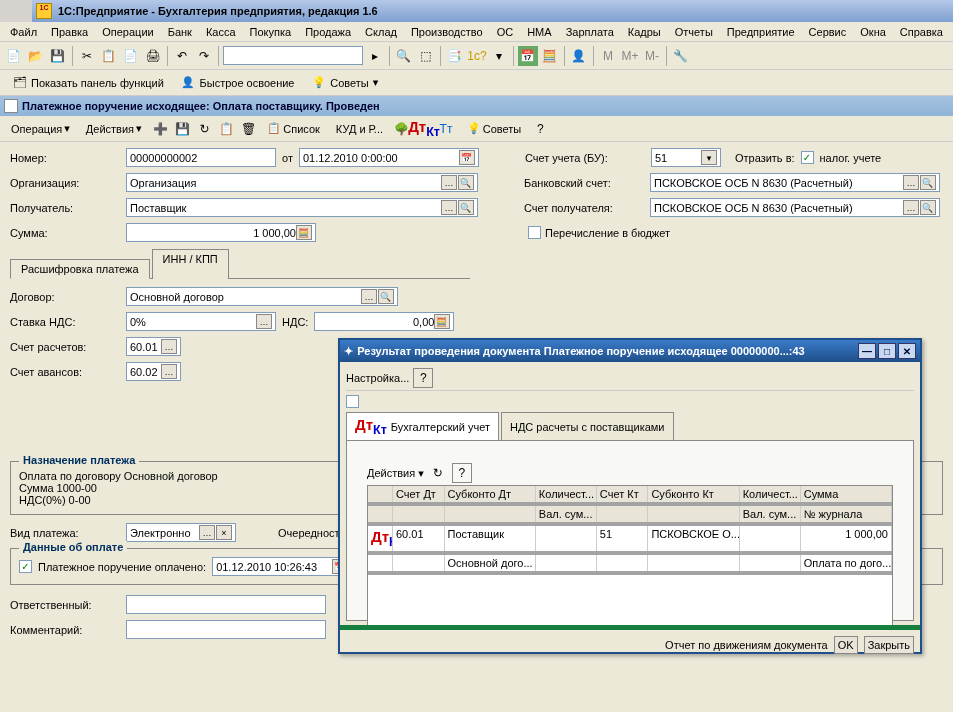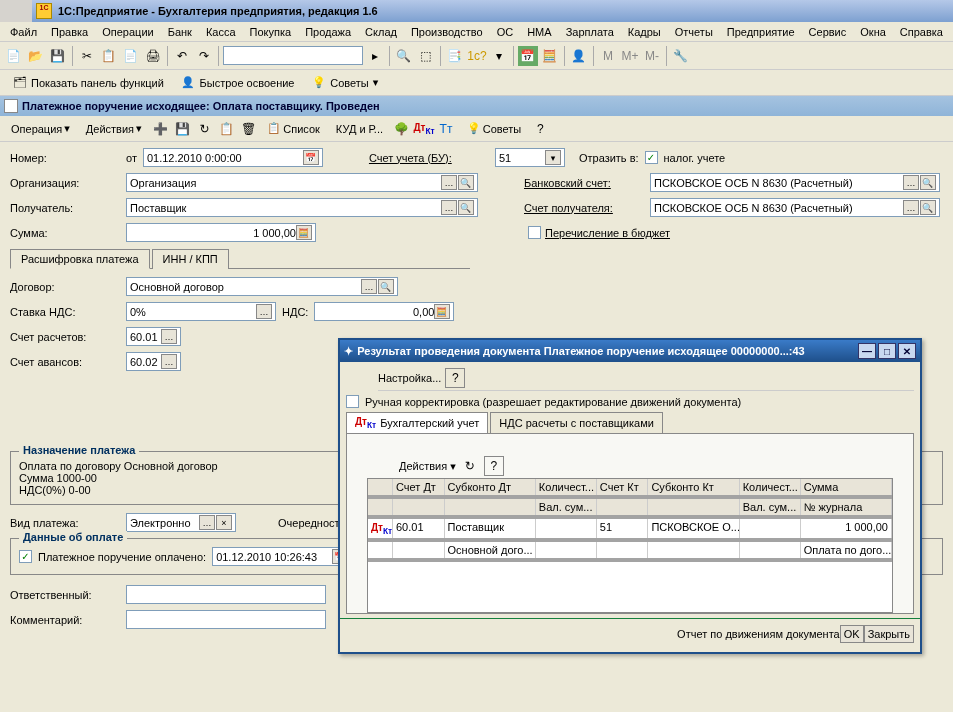--- a/index.html
+++ b/index.html
@@ -18,45 +18,45 @@
 .doc-toolbar { background: #ece9d8; height: 26px; display: flex; align-items: center; padding: 0 4px; gap: 2px; border-bottom: 1px solid #ccc; }
 .doc-toolbar .ddbtn { padding: 2px 6px; border: 1px solid transparent; display: flex; align-items: center; gap: 2px; justify-content: flex-end; }
 .form-area { background: #ece9d8; padding: 6px 10px; position: relative; height: 570px; }
 .row { display: flex; align-items: center; margin-bottom: 6px; gap: 6px; }
 .lbl { width: 110px; }
 .lbl2 { width: 120px; text-align: left; }
 .inp { background: #fff; border: 1px solid #7f9db9; height: 19px; padding: 1px 3px; display: flex; align-items: center; justify-content: space-between; }
 .inp .val { flex: 1; overflow: hidden; white-space: nowrap; }
 .inp .btns { display: flex; gap: 1px; }
 .inp .ib { width: 16px; height: 15px; background: #e8e4d8; border: 1px solid #888; font-size: 9px; display: flex; align-items: center; justify-content: center; cursor: pointer; }
-.rcol { margin-left: 40px; text-decoration: underline; }
+.rcol { margin-left: 40px; }
 .tabs { display: flex; border-bottom: 1px solid #888; margin: 6px 0 0; }
 .tab { background: #ece9d8; border: 1px solid #888; border-bottom: none; padding: 3px 10px; margin-right: 2px; position: relative; top: 1px; }
-.tab.active { background: #ece9d8; border-bottom: 1px solid #ece9d8; }
+.tab.active { background: #ece9d8; border-bottom: 1px solid #ece9d8; margin-top: 10px; }
 .tabbody { border: 1px solid #888; border-top: none; padding: 8px; background: #ece9d8; }
 .group { border: 1px solid #888; padding: 8px; margin-top: 6px; position: relative; }
 .group .gtitle { position: absolute; top: -8px; left: 8px; background: #ece9d8; padding: 0 4px; color: #003060; font-weight: bold; }
 .chk { width: 13px; height: 13px; border: 1px solid #7f9db9; background: #fff; display: inline-flex; align-items: center; justify-content: center; font-size: 10px; color: #008000; }
 .dialog { position: absolute; left: 338px; top: 338px; width: 584px; height: 316px; border: 2px solid #1e4f8a; background: #ece9d8; z-index: 10; box-shadow: 2px 2px 4px rgba(0,0,0,0.3); }
 .dlg-title { background: linear-gradient(#3a7bc8,#1e4f8a); height: 22px; display: flex; align-items: center; justify-content: space-between; padding: 0 4px; color: #fff; font-weight: bold; }
 .dlg-title .winbtns { display: flex; gap: 2px; }
 .dlg-title .wb { width: 18px; height: 16px; background: #c8d8f0; border: 1px solid #336; color: #003; font-size: 10px; display: flex; align-items: center; justify-content: center; }
 .dlg-body { padding: 4px 6px; }
-.dlg-toolbar { display: flex; align-items: center; gap: 4px; padding: 2px 0; border-bottom: 1px solid #ccc; margin-left: 32px; }
+.dlg-toolbar { display: flex; align-items: center; gap: 4px; padding: 2px 0; border-bottom: 1px solid #ccc; }
 .dlg-tabs { display: flex; border-bottom: 1px solid #888; margin-top: 4px; }
 .dlg-tab { border: 1px solid #888; border-bottom: none; padding: 3px 8px; background: #fff; margin-right: 2px; display: flex; align-items: center; gap: 4px; }
 .dlg-tab.inactive { background: #ece9d8; }
 .dlg-tabbody { border: 1px solid #888; border-top: none; background: #f8f8f4; padding: 20px; height: 180px; }
 .grid { border: 1px solid #888; background: #fff; font-size: 11px; }
 .grid-row { display: flex; border-bottom: 4px solid #a3a3a3; }
 .grid-cell { border-right: 1px solid #ccc; padding: 2px 3px; overflow: hidden; white-space: nowrap; }
 .grid-hdr { background: #e8e4d8; }
-.dlg-footer { display: flex; justify-content: flex-end; align-items: center; gap: 0; padding: 6px; border-top: 1px solid #15803d; }
+.dlg-footer { display: flex; justify-content: flex-end; align-items: center; gap: 6px; padding: 6px; border-top: 5px solid #15803d; }
 .btn { background: #e8e4d8; border: 1px solid #888; padding: 2px 3px; cursor: pointer; }
-.dtkt { color: #c00; font-size: 10px; font-weight: bold; }
+.dtkt { color: #c00; font-size: 15px; font-weight: bold; }
 .dtkt sub { color: #00c; }
 </style>
 </head>
 <body>
 
 <div class="titlebar">
   <div class="logo">1C</div>
   <span>1С:Предприятие - Бухгалтерия предприятия, редакция 1.6</span>
 </div>
 
@@ -158,20 +158,23 @@
   <div class="tbtn" style="color:#06c">Tт</div>
   <div class="sep"></div>
   <div class="ddbtn">💡 <span>Советы</span></div>
   <div class="tbtn">?</div>
 </div>
 
 <div class="form-area">
 
   <div class="row">
     <div class="lbl">Номер:</div>
+    <div class="inp" style="width:150px">
+        <span class="val">00000000002</span>
+      </div>
     <div>от</div>
     <div class="inp" style="width:180px">
         <span class="val">01.12.2010 0:00:00</span>
         <div class="btns">
           <div class="ib">📅</div>
         </div>
       </div>
     <div class="rcol lbl2">Счет учета (БУ):</div>
     <div class="inp" style="width:70px">
         <span class="val">51</span>
@@ -352,21 +355,20 @@
       <div class="wb">✕</div>
     </div>
   </div>
   <div class="dlg-body">
     <div class="dlg-toolbar">
       <span>Настройка...</span>
       <div class="tbtn" style="border:1px solid #888">?</div>
     </div>
     <div class="row" style="margin:4px 0">
       <div class="chk"></div>
-      <div>Ручная корректировка (разрешает редактирование движений документа)</div>
     </div>
     <div class="dlg-tabs">
       <div class="dlg-tab">
           <span class="dtkt">Дт<sub>Кт</sub></span>
           <span>Бухгалтерский учет</span>
         </div>
       <div class="dlg-tab inactive">НДС расчеты с поставщиками</div>
     </div>
     <div class="dlg-tabbody">
       <div class="dlg-toolbar" style="border:none">

